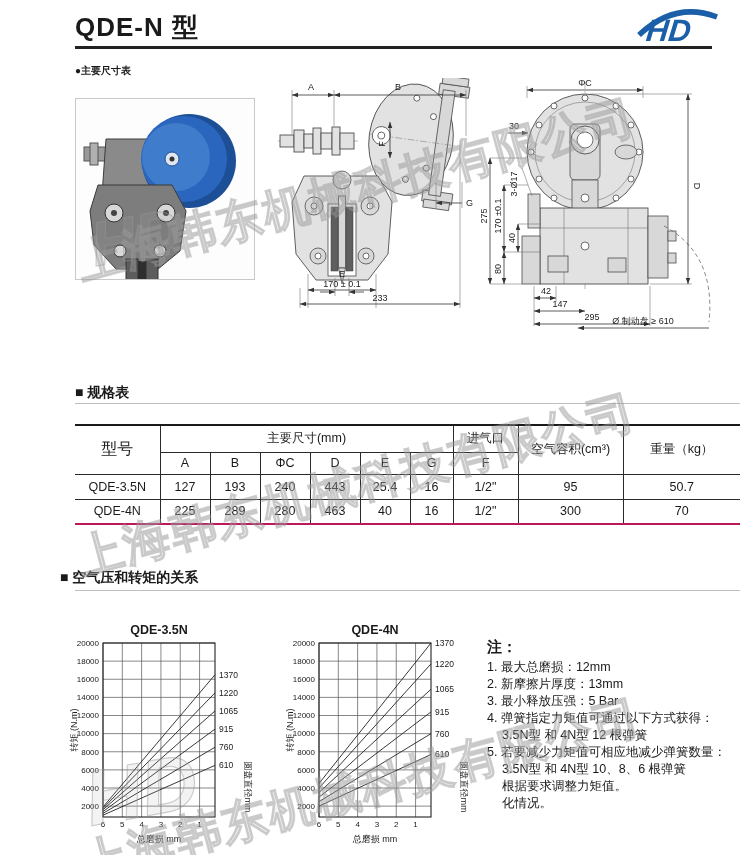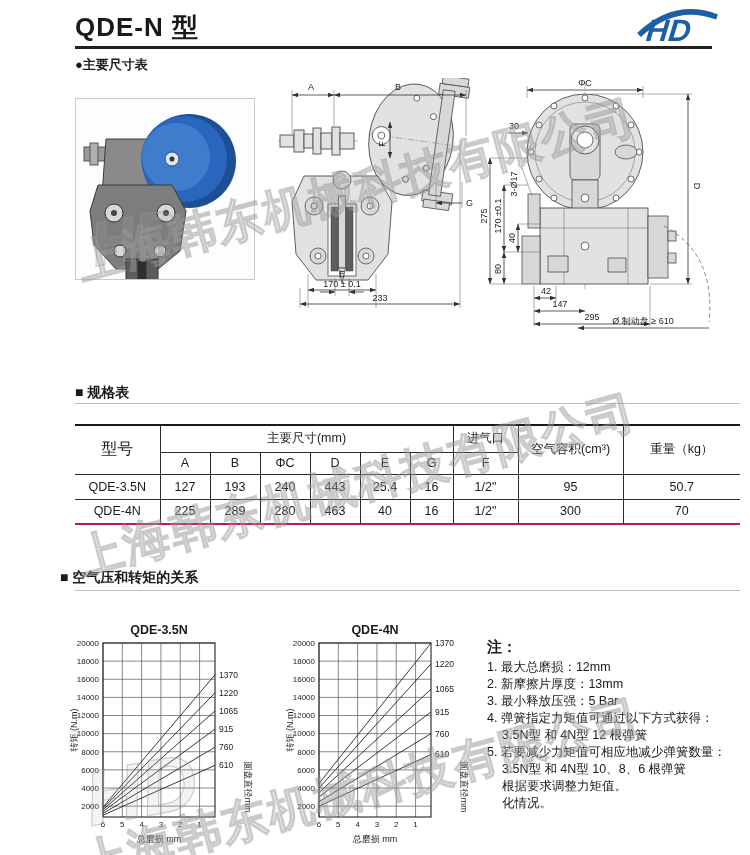--- a/index.html
+++ b/index.html
@@ -60,21 +60,21 @@
     </marker>
   </defs>
 </svg>
 
 <div class="abs page-title">QDE-N 型</div>
 <svg class="abs logo-svg" width="90" height="44">
   <path d="M6 30 Q 42 -4 84 12" stroke="#1b5fa8" stroke-width="5.5" fill="none"></path>
   <text x="16" y="36" font-size="31" font-weight="bold" font-style="italic" fill="#1b5fa8" transform="skewX(-6)">HD</text>
 </svg>
 <div class="abs title-rule"></div>
-<div class="abs sec-head" style="left:75px;top:56px;font-size:13px;">●主要尺寸表</div>
+<div class="abs sec-head" style="left:75px;top:64px;font-size:10px;">●主要尺寸表</div>
 
 <div class="abs photo-box">
   <svg width="178" height="180">
     <g>
       <rect x="8" y="48" width="26" height="14" fill="#9a9a9a" stroke="#555"></rect>
       <rect x="14" y="44" width="8" height="22" fill="#b0b0b0" stroke="#555"></rect>
       <polygon points="30,40 76,40 82,96 26,96" fill="#8a8a8a" stroke="#3c3c3c"></polygon>
       <polygon points="72,50 96,56 96,70 72,66" fill="#777" stroke="#3c3c3c"></polygon>
 
       <circle cx="113" cy="62" r="47" fill="#1d4f96"></circle>

